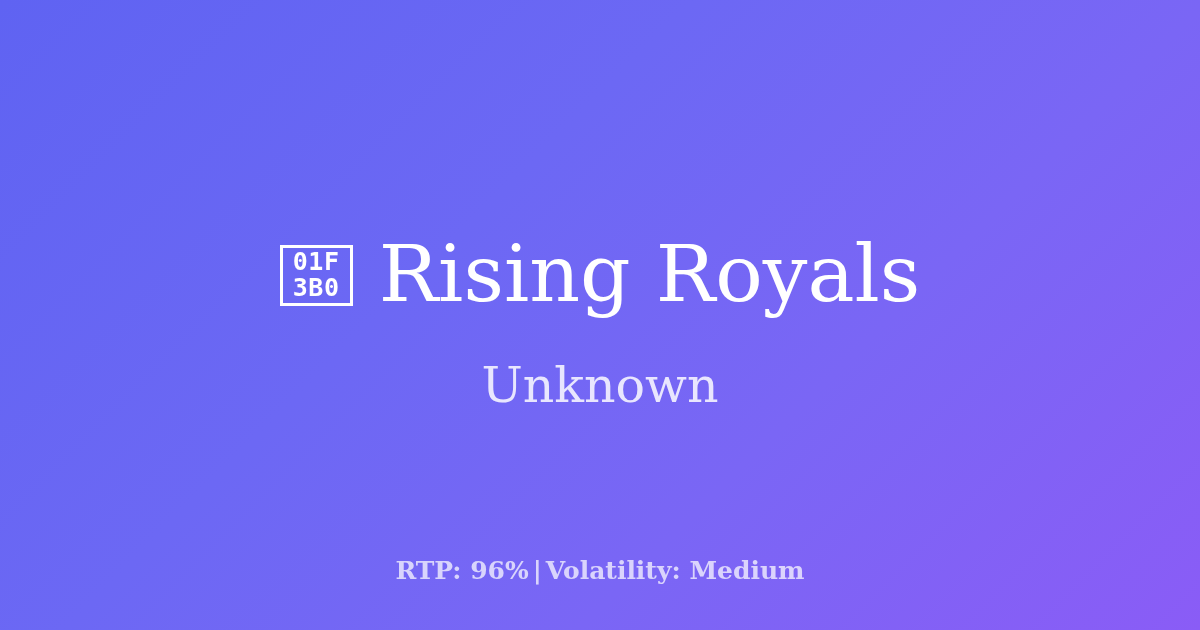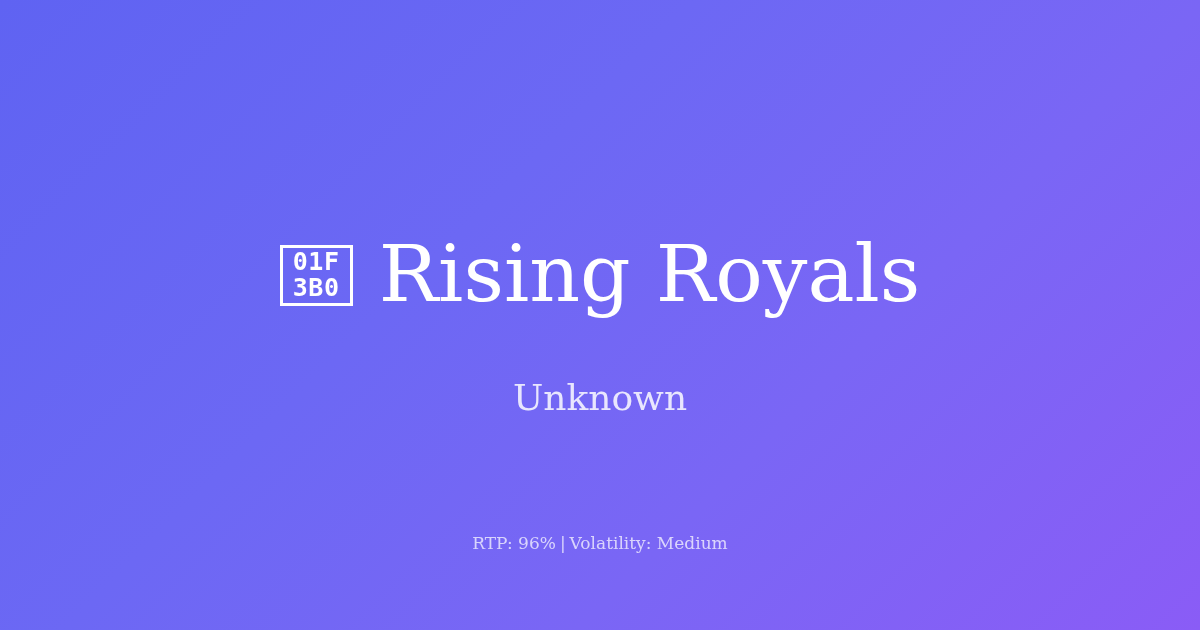--- a/index.html
+++ b/index.html
@@ -79,37 +79,36 @@
   }
 
   
   .subtitle {
     position: absolute;
     left: 0;
     right: 0;
     top: 360px;
     text-align: center;
     font-family: "DejaVu Serif", "Liberation Serif", serif;
-    font-size: 36px;
+    font-size: 49px;
     font-weight: 400;
     line-height: 52px;
     color: rgba(255, 255, 255, 0.84);
-    margin-top: 12px;
   }
 
   
   .meta {
     position: absolute;
     left: 0;
     right: 0;
-    top: 527px;
+    top: 555px;
     text-align: center;
     font-family: "DejaVu Serif", "Liberation Serif", serif;
-    font-size: 17px;
-    font-weight: 400;
+    font-size: 25px;
+    font-weight: 700;
     line-height: 32px;
     color: rgba(255, 255, 255, 0.72);
   }
 
   .meta .sep {
     padding: 0 4px;
   }
 </style>
 </head>
 <body>

